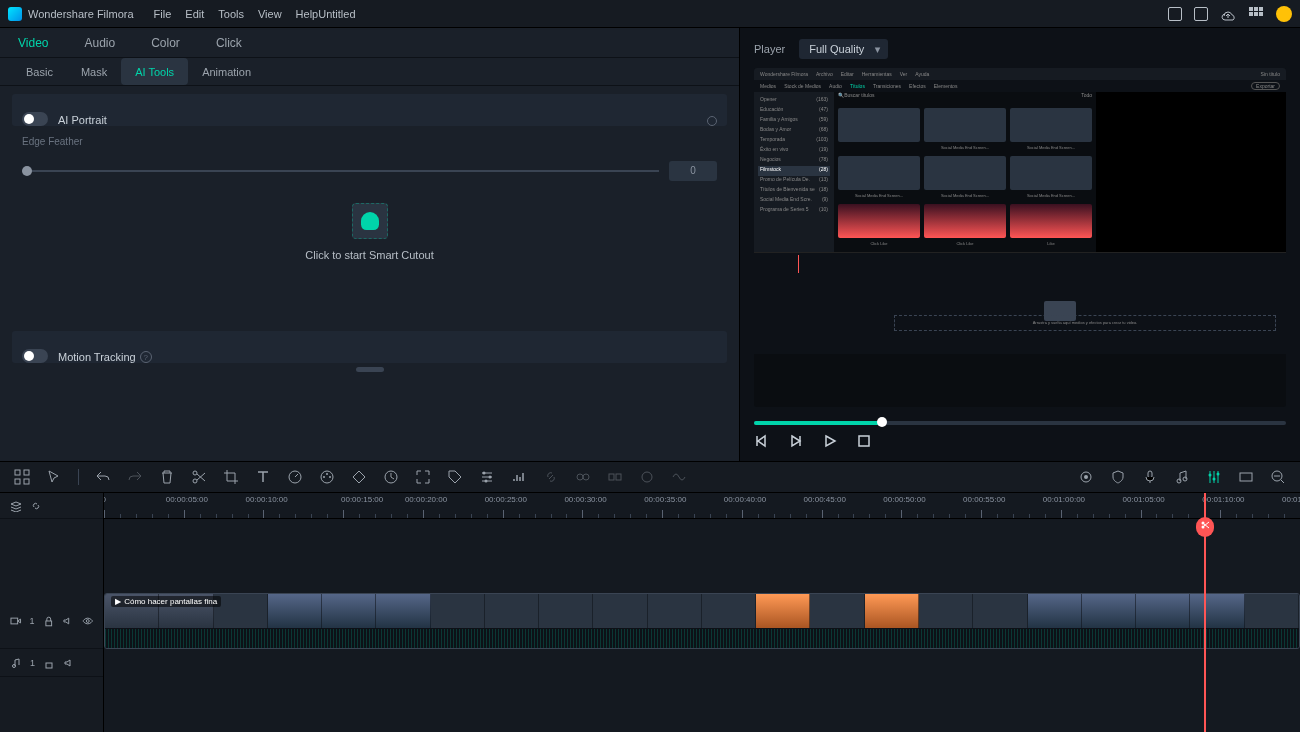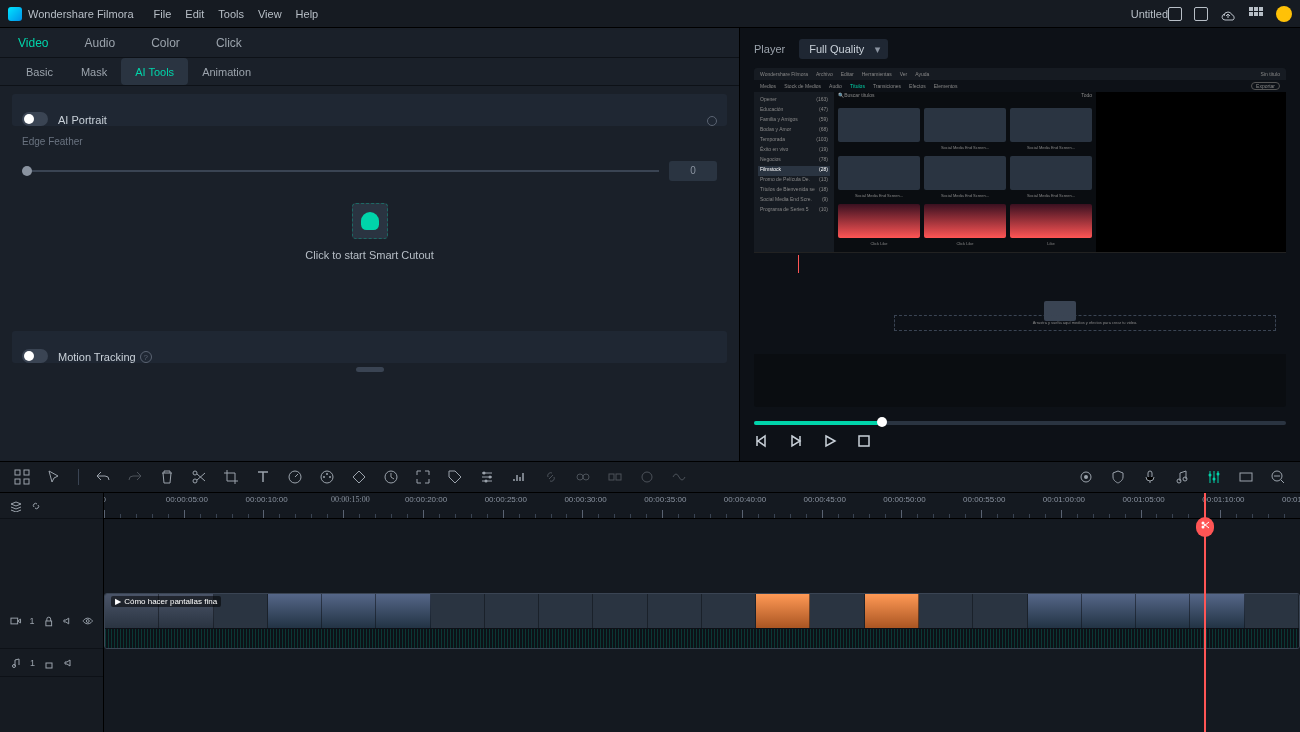--- a/index.html
+++ b/index.html
@@ -4,21 +4,21 @@
 <style>
 * { margin: 0; padding: 0; box-sizing: border-box; font-family: -apple-system, BlinkMacSystemFont, "Segoe UI", sans-serif; }
 body { background: #0d1117; color: #c9d1d9; font-size: 12px; overflow: hidden; width: 1300px; height: 732px; }
 
 
 .titlebar { height: 28px; background: #161b22; display: flex; align-items: center; padding: 0 8px; border-bottom: 1px solid #000; }
 .app-icon { width: 14px; height: 14px; background: linear-gradient(135deg,#00e5ff,#0091ea); border-radius: 3px; margin-right: 6px; }
 .app-name { font-size: 11px; color: #b8bfc7; margin-right: 20px; }
 .menu { display: flex; gap: 14px; }
 .menu-item { font-size: 11px; color: #b8bfc7; cursor: pointer; }
-.title-center { flex: 1; text-align: right; font-size: 11px; color: #b8bfc7; }
+.title-center { flex: 1; text-align: left; font-size: 11px; color: #b8bfc7; }
 .title-right { display: flex; gap: 12px; align-items: center; }
 .tr-icon { width: 14px; height: 14px; border: 1px solid #b8bfc7; border-radius: 2px; }
 .avatar { width: 16px; height: 16px; border-radius: 50%; background: #ffc107; }
 
 
 .main { display: flex; height: 433px; }
 
 
 .left { width: 740px; background: #1a2029; display: flex; flex-direction: column; border-right: 1px solid #000; }
 .tabs-primary { display: flex; height: 30px; border-bottom: 1px solid #0d1117; }
@@ -516,21 +516,21 @@
         <div class="rmin" style="left: 95.68px;"></div>
         <div class="rmin" style="left: 111.627px;"></div>
         <div class="rmin" style="left: 127.573px;"></div>
         <div class="rmin" style="left: 143.52px;"></div>
         <div class="rtick" style="left: 141.467px;">00:00:10:00</div>
         <div class="rmaj" style="left: 159.467px;"></div>
         <div class="rmin" style="left: 175.413px;"></div>
         <div class="rmin" style="left: 191.36px;"></div>
         <div class="rmin" style="left: 207.307px;"></div>
         <div class="rmin" style="left: 223.253px;"></div>
-        <div class="rtick" style="left: 227px; font-family: Liberation Serif, serif;">00:00:15:00</div>
+        <div class="rtick" style="left: 237px;">00:00:15:00</div>
         <div class="rmaj" style="left: 239.2px;"></div>
         <div class="rmin" style="left: 255.147px;"></div>
         <div class="rmin" style="left: 271.093px;"></div>
         <div class="rmin" style="left: 287.04px;"></div>
         <div class="rmin" style="left: 302.987px;"></div>
         <div class="rtick" style="left: 300.933px;">00:00:20:00</div>
         <div class="rmaj" style="left: 318.933px;"></div>
         <div class="rmin" style="left: 334.88px;"></div>
         <div class="rmin" style="left: 350.827px;"></div>
         <div class="rmin" style="left: 366.773px;"></div>

